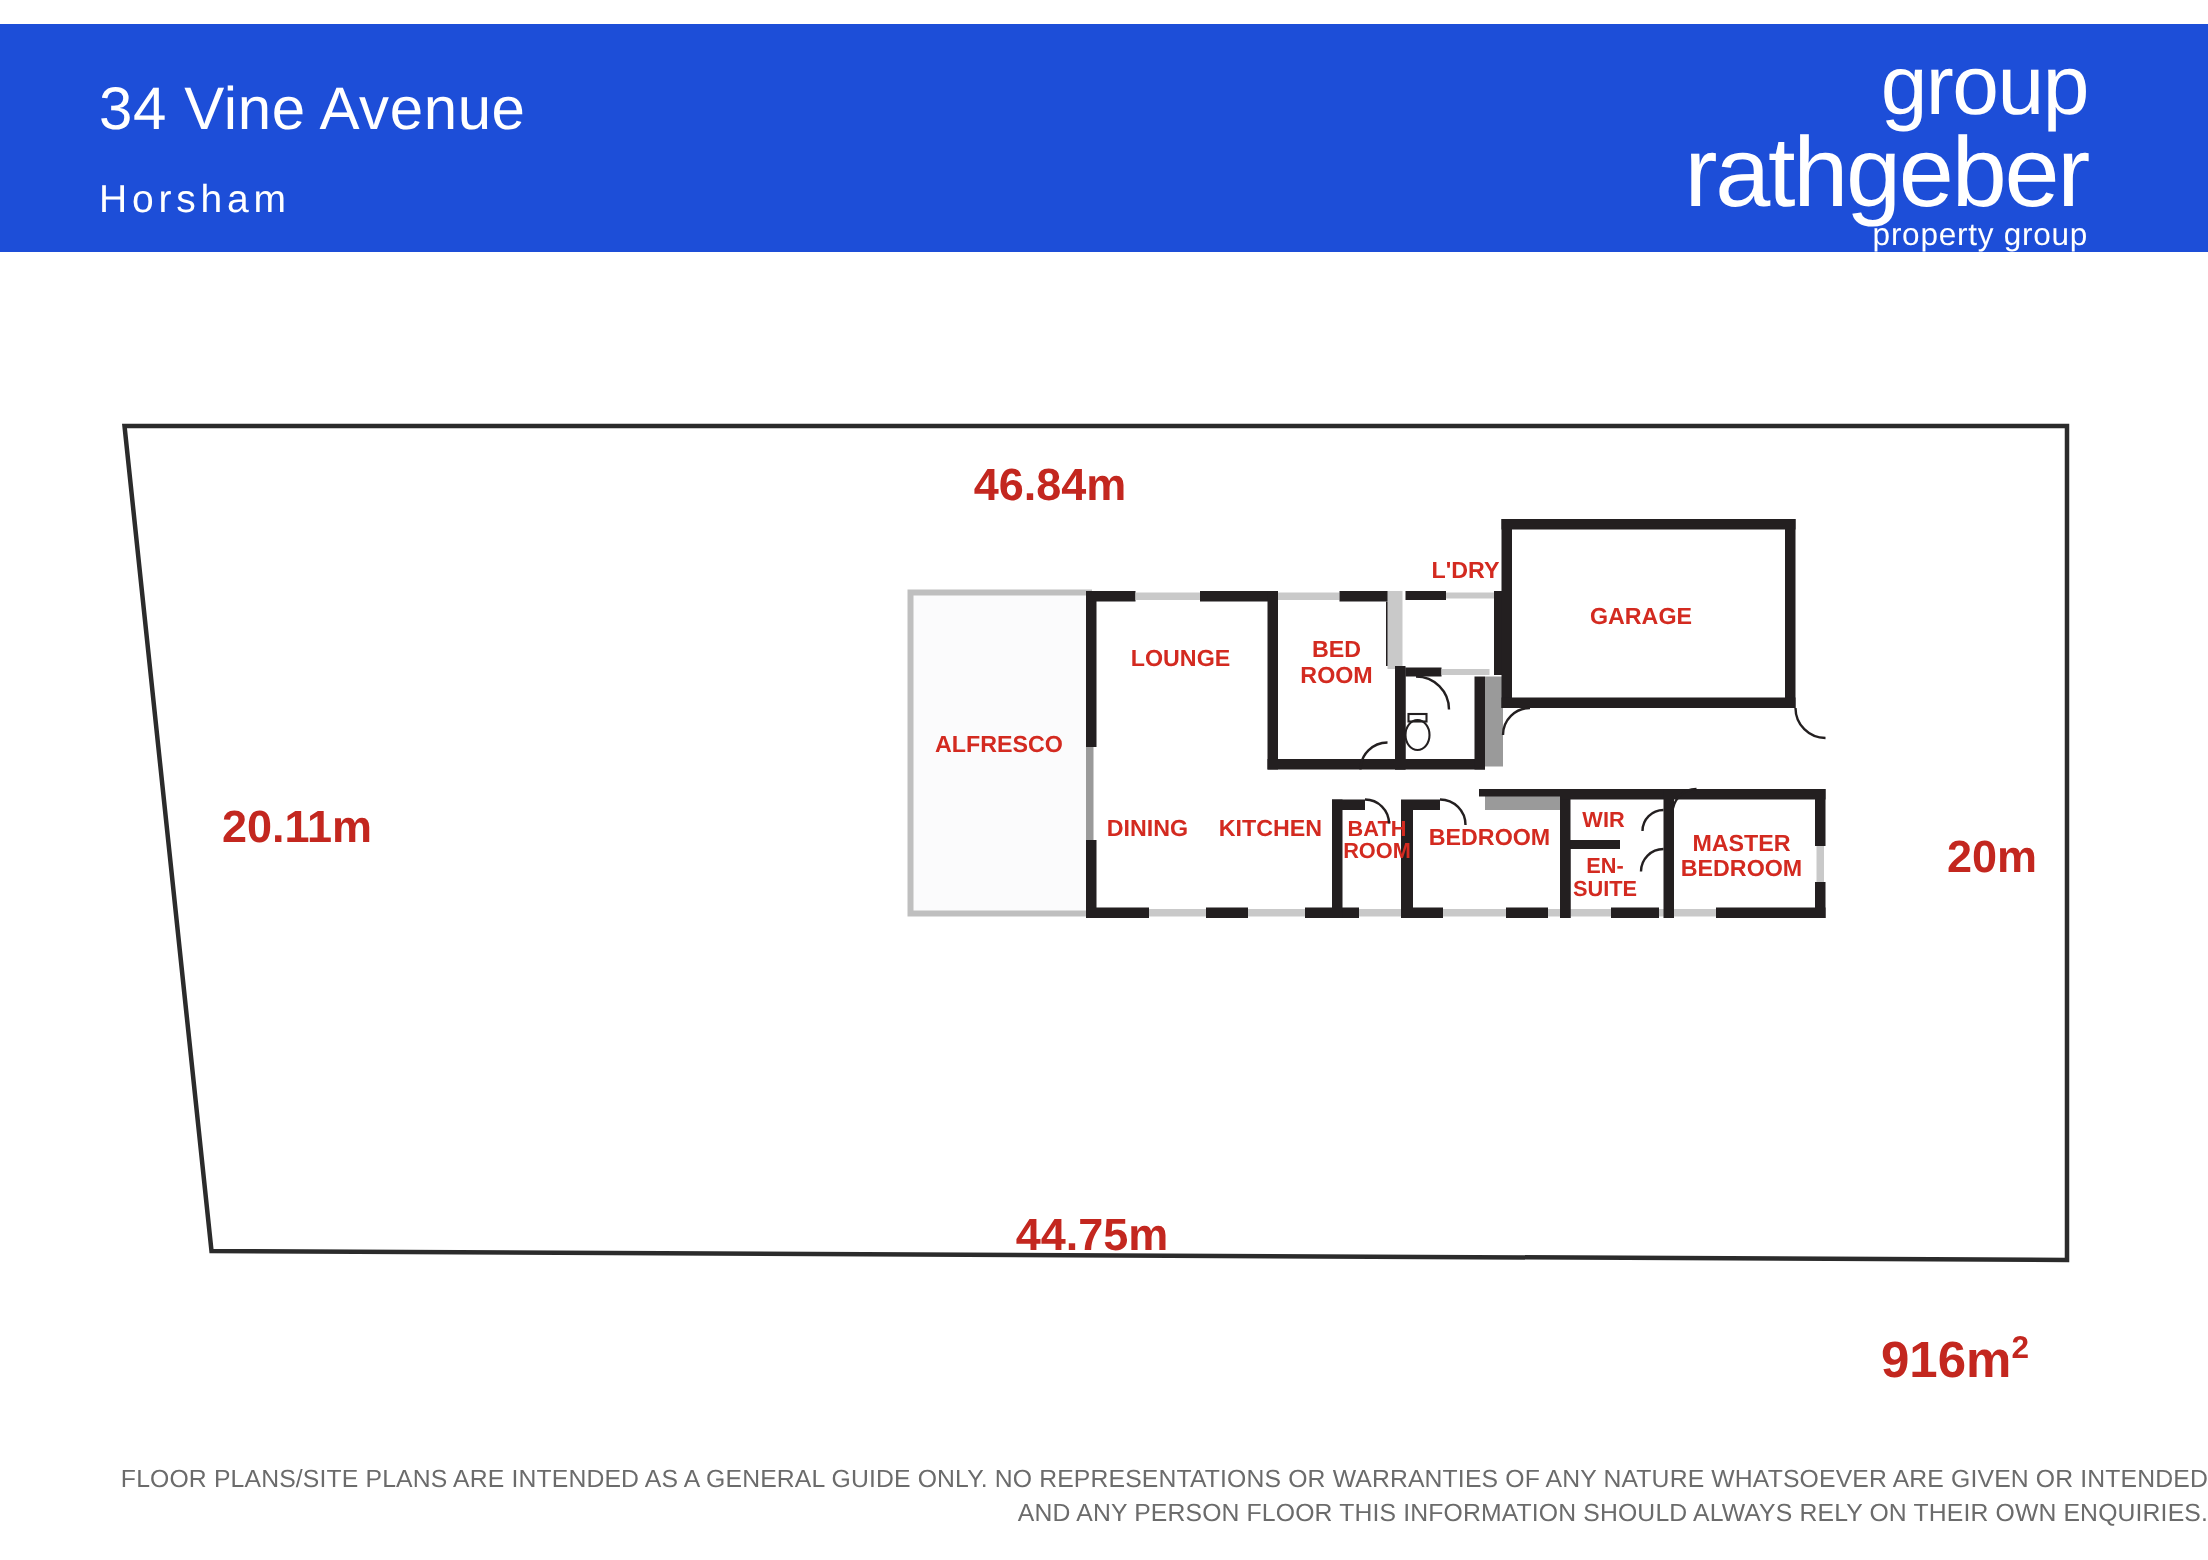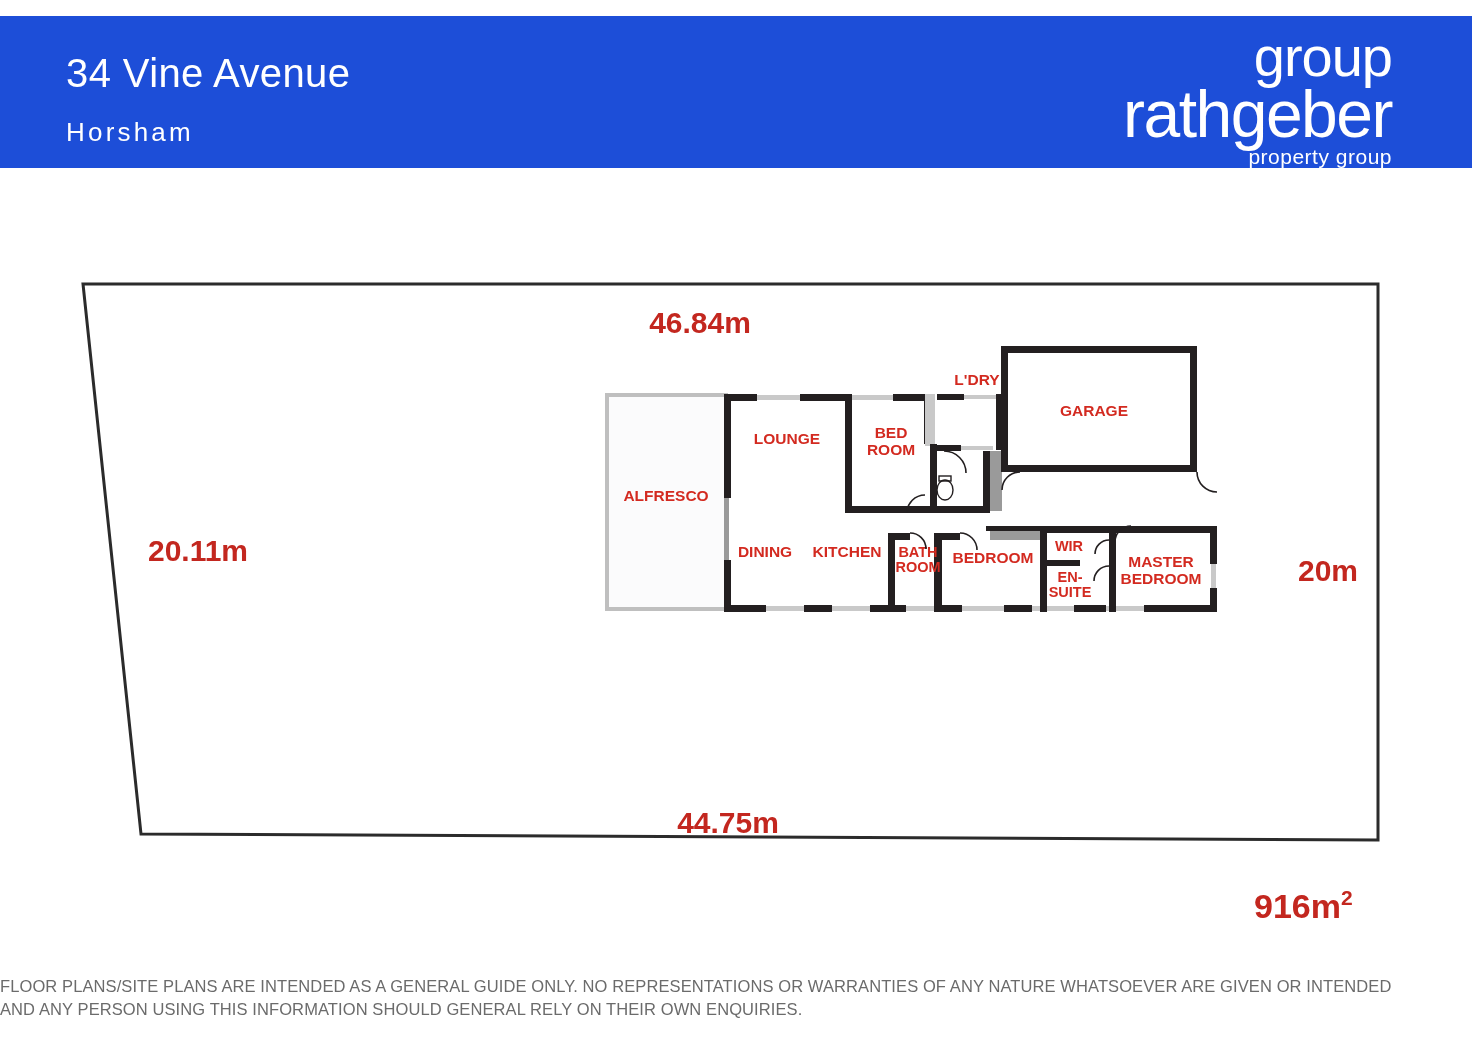--- a/index.html
+++ b/index.html
@@ -82,21 +82,21 @@
     width: 1292px;
     height: 790px;
   }
 
   
   #disclaimer {
     position: absolute;
     left: 0;
     top: 975px;
     width: 1472px;
-    text-align: left;
+    text-align: right;
     color: #6b6b6b;
     font-size: 16.5px;
     line-height: 23px;
     letter-spacing: 0.1px;
   }
   #disclaimer div { white-space: nowrap; }
 
   .dim-label {
     fill: #c3271f;
     font-family: "Liberation Sans", sans-serif;
@@ -300,14 +300,14 @@
 
     <text class="room-label" x="765" y="389">DINING</text>
     <text class="room-label" x="847" y="389">KITCHEN</text>
 
   </g>
 </svg>
 </div>
 
 <div id="disclaimer">
   <div>FLOOR PLANS/SITE PLANS ARE INTENDED AS A GENERAL GUIDE ONLY. NO REPRESENTATIONS OR WARRANTIES OF ANY NATURE WHATSOEVER ARE GIVEN OR INTENDED</div>
-  <div>AND ANY PERSON USING THIS INFORMATION SHOULD GENERAL RELY ON THEIR OWN ENQUIRIES.</div>
+  <div>AND ANY PERSON FLOOR THIS INFORMATION SHOULD ALWAYS RELY ON THEIR OWN ENQUIRIES.</div>
 </div>
 
 </body></html>

